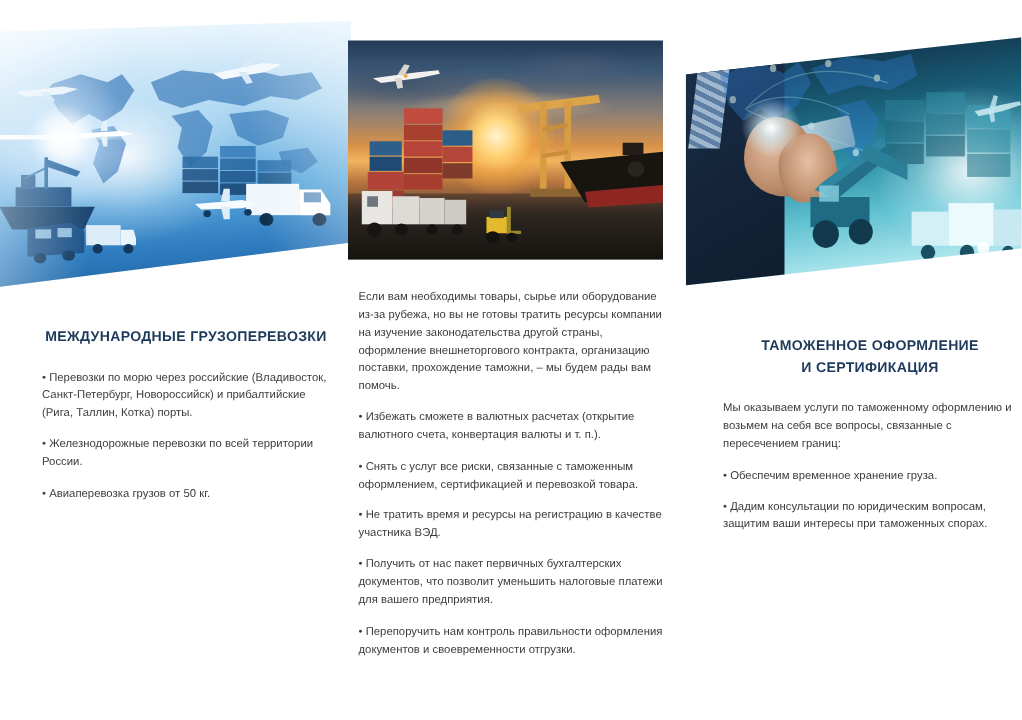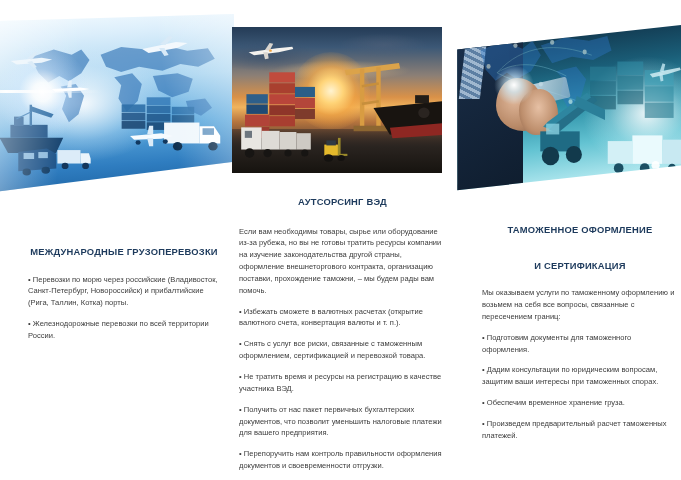--- a/index.html
+++ b/index.html
@@ -182,21 +182,21 @@
 
   .heading {
     color: #1d3a5c;
     font-size: 9.4px;
     font-weight: bold;
     letter-spacing: .22px;
     text-align: center;
     line-height: 1.55;
     margin: 0;
   }
-  .col-1 .heading { margin-top: 69px; text-align: center; }
+  .col-1 .heading { margin-top: 41px; text-align: center; }
   .col-2 .heading { margin-top: 19px; }
   .col-3 .heading { margin-top: 47px; }
 
   .body-block { margin-top: 14px; }
   .col-2 .body-block { margin-top: 16px; }
 
   p.para {
     color: #3c3c3c;
     font-size: 7.55px;
     line-height: 1.57;
@@ -434,40 +434,38 @@
     </div>
   </div>
 
   <div class="cols">
 
     <div class="col col-1">
       <div class="heading">МЕЖДУНАРОДНЫЕ ГРУЗОПЕРЕВОЗКИ</div>
       <div class="body-block">
         <p class="para bullet">• Перевозки по морю через российские (Владивосток, Санкт-Петербург, Новороссийск) и прибалтийские (Рига, Таллин, Котка) порты.</p>
         <p class="para bullet">• Железнодорожные перевозки по всей территории России.</p>
+        <p class="para bullet">• Авиаперевозка грузов от 50 кг.</p>
       </div>
     </div>
 
     <div class="col col-2">
-      <div class="heading">АУТСОРСИНГ ВЭД</div>
       <div class="body-block">
         <p class="para">Если вам необходимы товары, сырье или оборудование из-за рубежа, но вы не готовы тратить ресурсы компании на изучение законодательства другой страны, оформление внешнеторгового контракта, организацию поставки, прохождение таможни, – мы будем рады вам помочь.</p>
         <p class="para bullet">• Избежать сможете в валютных расчетах (открытие валютного счета, конвертация валюты и т. п.).</p>
         <p class="para bullet">• Снять с услуг все риски, связанные с таможенным оформлением, сертификацией и перевозкой товара.</p>
         <p class="para bullet">• Не тратить время и ресурсы на регистрацию в качестве участника ВЭД.</p>
         <p class="para bullet">• Получить от нас пакет первичных бухгалтерских документов, что позволит уменьшить налоговые платежи для вашего предприятия.</p>
         <p class="para bullet">• Перепоручить нам контроль правильности оформления документов и своевременности отгрузки.</p>
       </div>
     </div>
 
     <div class="col col-3">
       <div class="heading">ТАМОЖЕННОЕ ОФОРМЛЕНИЕ</div>
-      <div class="heading" style="margin-top:21px;text-align:center;">И СЕРТИФИКАЦИЯ</div>
+      <div class="heading" style="margin-top:0;text-align:center;">И СЕРТИФИКАЦИЯ</div>
       <div class="body-block">
         <p class="para">Мы оказываем услуги по таможенному оформлению и возьмем на себя все вопросы, связанные с пересечением границ:</p>
-        <p class="para bullet">• Подготовим документы для таможенного оформления.</p>
+        <p class="para bullet">• Обеспечим временное хранение груза.</p>
         <p class="para bullet">• Дадим консультации по юридическим вопросам, защитим ваши интересы при таможенных спорах.</p>
-        <p class="para bullet">• Обеспечим временное хранение груза.</p>
-        <p class="para bullet">• Произведем предварительный расчет таможенных платежей.</p>
       </div>
     </div>
   </div>
 </div>
 
 </body></html>

